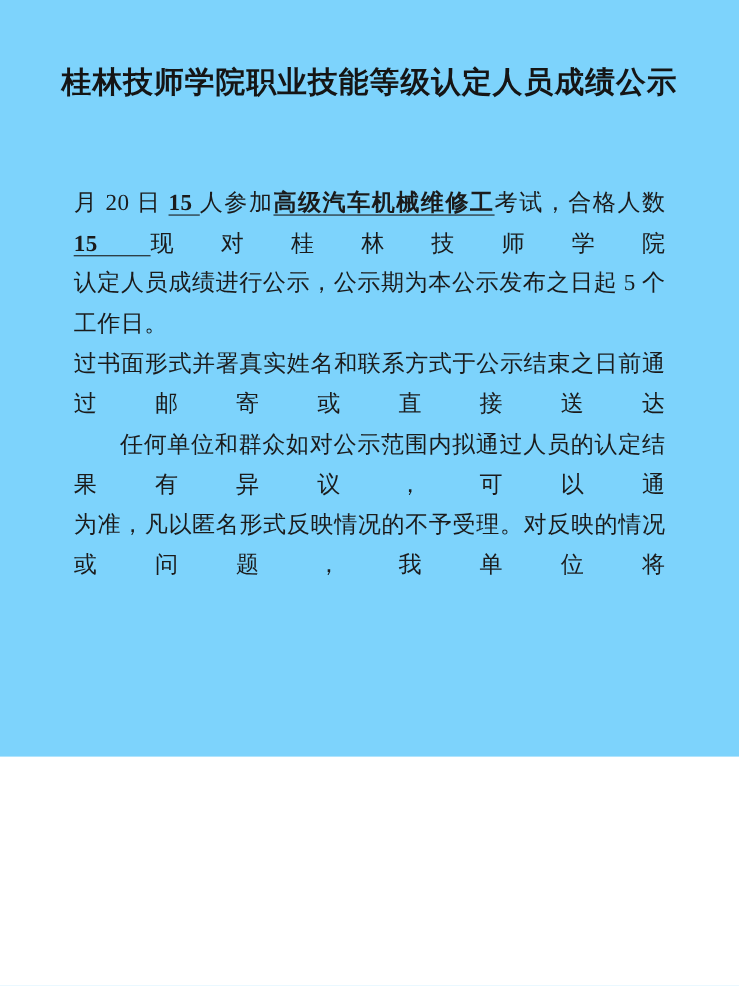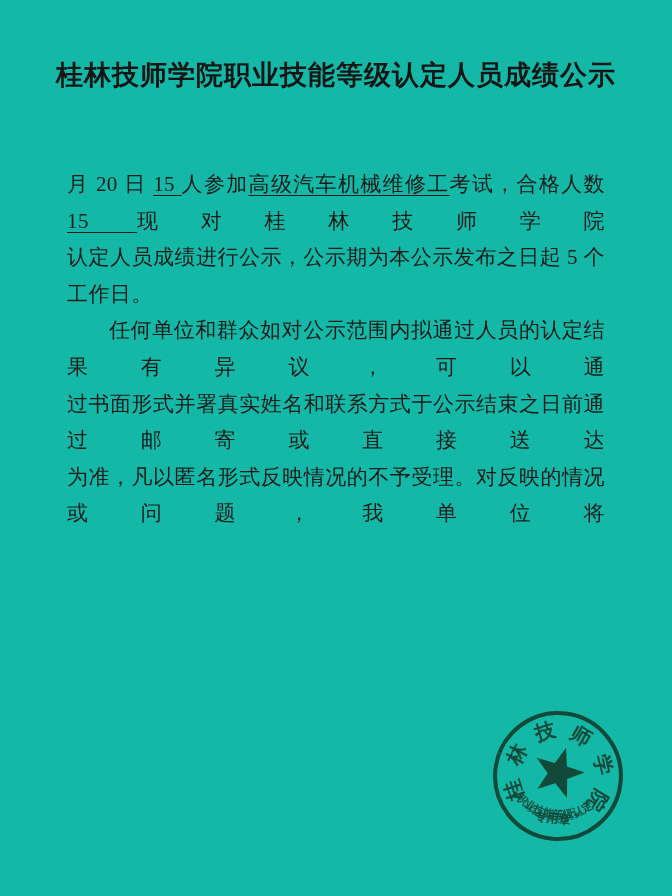--- a/index.html
+++ b/index.html
@@ -1,19 +1,19 @@
 <!DOCTYPE html>
 <html><head>
 <meta charset="utf-8">
 <style>
   html,body{margin:0;padding:0;background:#ffffff;}
   .page{
     position:relative;
-    width:672px;height:896px;
-    background:#14b8a6;
+    width:672px;height:688px;
+    background:#7dd3fc;
     overflow:hidden;
     font-family:"Liberation Serif","DejaVu Serif",serif;
     color:#1b1b1b;
   }
   .title{
     padding-top:56px;
     text-align:center;
     font-size:27px;
     font-weight:bold;
     letter-spacing:1px;
@@ -26,21 +26,21 @@
     font-size:21px;
     line-height:36.6px;
     letter-spacing:0.4px;
   }
   .line{
     white-space:pre-wrap;
     text-align:justify;
   }
   .line.jl{ text-align-last:justify; }
   .indent{ text-indent:42px; }
-  .u{ text-decoration:underline; text-underline-offset:4px; text-decoration-thickness:1px; }
+  .u{ text-decoration:underline; text-underline-offset:4px; text-decoration-thickness:1px;font-weight:bold; }
   .seal{
     position:absolute;
     left:487px;
     top:705px;
     width:142px;
     height:142px;
     mix-blend-mode:multiply;
     opacity:0.88;
     pointer-events:none;
   }
@@ -50,22 +50,22 @@
 
 <div class="page">
 
   <div class="title">桂林技师学院职业技能等级认定人员成绩公示</div>
 
   <div class="body-text">
 
     <div class="line jl"><span>月 20 日 </span><span class="u">15 </span><span>人参加</span><span class="u">高级汽车机械维修工</span><span>考试，合格人数 </span><span class="u">15 </span><span>现对桂林技师学院</span></div>
     <div class="line">认定人员成绩进行公示，公示期为本公示发布之日起 5 个工作日。</div>
 
+    <div class="line jl">过书面形式并署真实姓名和联系方式于公示结束之日前通过邮寄或直接送达</div>
     <div class="line jl indent">任何单位和群众如对公示范围内拟通过人员的认定结果有异议，可以通</div>
-    <div class="line jl">过书面形式并署真实姓名和联系方式于公示结束之日前通过邮寄或直接送达</div>
     <div class="line jl">为准，凡以匿名形式反映情况的不予受理。对反映的情况或问题，我单位将</div>
 
   </div>
 
   <svg class="seal" viewBox="0 0 140 140" xmlns="http://www.w3.org/2000/svg">
     <g transform="rotate(7 70 70)" fill="#dc4f40" stroke="none" font-family="'Liberation Serif','DejaVu Serif',serif">
       <circle cx="70" cy="70" r="62" fill="none" stroke="#dc4f40" stroke-width="4"></circle>
 
       <g font-size="20" font-weight="bold" text-anchor="middle">
         <text transform="rotate(-115 70 70)" x="70" y="31">桂</text>

